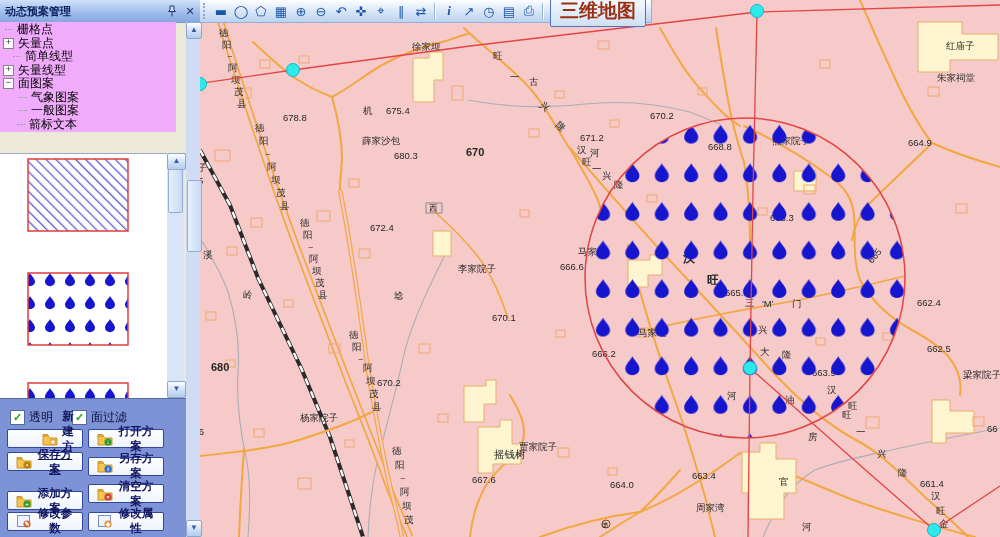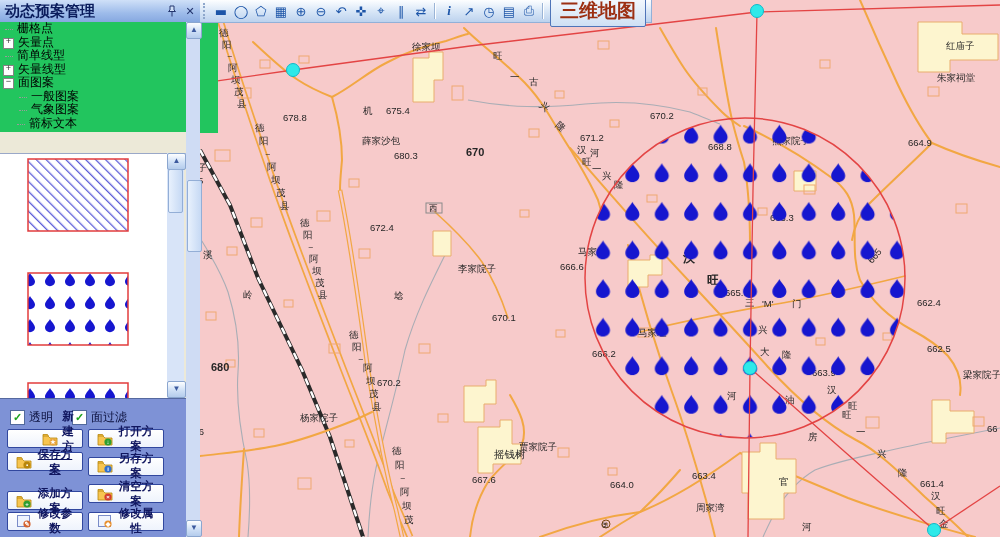--- a/index.html
+++ b/index.html
@@ -4,25 +4,25 @@
 <style>
   html,body{margin:0;padding:0;width:1000px;height:537px;overflow:hidden;
     font-family:"Liberation Sans",sans-serif;background:#ece9d8;}
   #app{position:relative;width:1000px;height:537px;}
 
   
   #sidebar{position:absolute;left:0;top:0;width:200px;height:537px;background:#ece9d8;}
   #titlebar{position:absolute;left:0;top:0;width:200px;height:22px;
     background:linear-gradient(#cfe0f8,#9dbbEA 60%,#86a8e0);
     border-bottom:1px solid #7a96c8;display:flex;align-items:center;}
-  #titlebar .t{font-size:15px;color:#0a1c5c;font-weight:bold;padding-left:5px;flex:1;}
+  #titlebar .t{font-size:11px;color:#0a1c5c;font-weight:bold;padding-left:5px;flex:1;}
   .tb-ico{width:16px;height:15px;font-size:11px;color:#24366e;display:flex;
     align-items:center;justify-content:center;margin-right:2px;cursor:default;}
-  #tree{position:absolute;left:0;top:22px;width:218px;height:110px;background:#22c55e;
-    font-size:12px;color:#000;overflow:hidden;padding-top:1px;font-family:Liberation Mono, monospace;}
+  #tree{position:absolute;left:0;top:22px;width:176px;height:110px;background:#f0abfc;
+    font-size:12px;color:#000;overflow:hidden;padding-top:1px;}
   .trow{height:13.5px;line-height:13.5px;display:flex;align-items:center;white-space:nowrap;}
   .exp{width:9px;height:9px;border:1px solid #848484;background:#fff;font-size:9px;
     line-height:7px;text-align:center;margin:0 4px 0 3px;color:#333;flex:0 0 auto;}
   .tick{width:8px;border-top:1px dotted #9a9a9a;margin:0 4px 0 5px;flex:0 0 auto;}
   #mid-strip{position:absolute;left:0;top:132px;width:186px;height:21px;background:#ece9d8;
     border-bottom:1px solid #aebedf;}
   #swatch-area{position:absolute;left:0;top:153px;width:167px;height:245px;background:#fff;
     border-top:1px solid #9aa8c8;overflow:hidden;}
   
   #inner-sb{position:absolute;left:167px;top:153px;width:17px;height:245px;background:#d8e4f8;}
@@ -347,39 +347,39 @@
 
     <div id="tree">
         <div class="trow" style="padding-left: 0px;">
           <span class="tick"></span>
           <span>栅格点</span>
         </div>
         <div class="trow" style="padding-left: 0px;">
           <span class="exp">+</span>
           <span>矢量点</span>
         </div>
-        <div class="trow" style="padding-left: 0px; text-align: center;">
+        <div class="trow" style="padding-left: 8px; text-align: center;">
           <span class="tick"></span>
           <span>简单线型</span>
         </div>
         <div class="trow" style="padding-left: 0px;">
           <span class="exp">+</span>
           <span>矢量线型</span>
         </div>
         <div class="trow" style="padding-left: 0px;">
           <span class="exp">−</span>
           <span>面图案</span>
         </div>
         <div class="trow" style="padding-left: 14px;">
           <span class="tick"></span>
-          <span>一般图案</span>
+          <span>气象图案</span>
         </div>
         <div class="trow" style="padding-left: 14px;">
           <span class="tick"></span>
-          <span>气象图案</span>
+          <span>一般图案</span>
         </div>
         <div class="trow" style="padding-left: 12px;">
           <span class="tick"></span>
           <span>箭标文本</span>
         </div>
       </div>
 
     <div id="mid-strip"></div>
 
     <div id="swatch-area">

